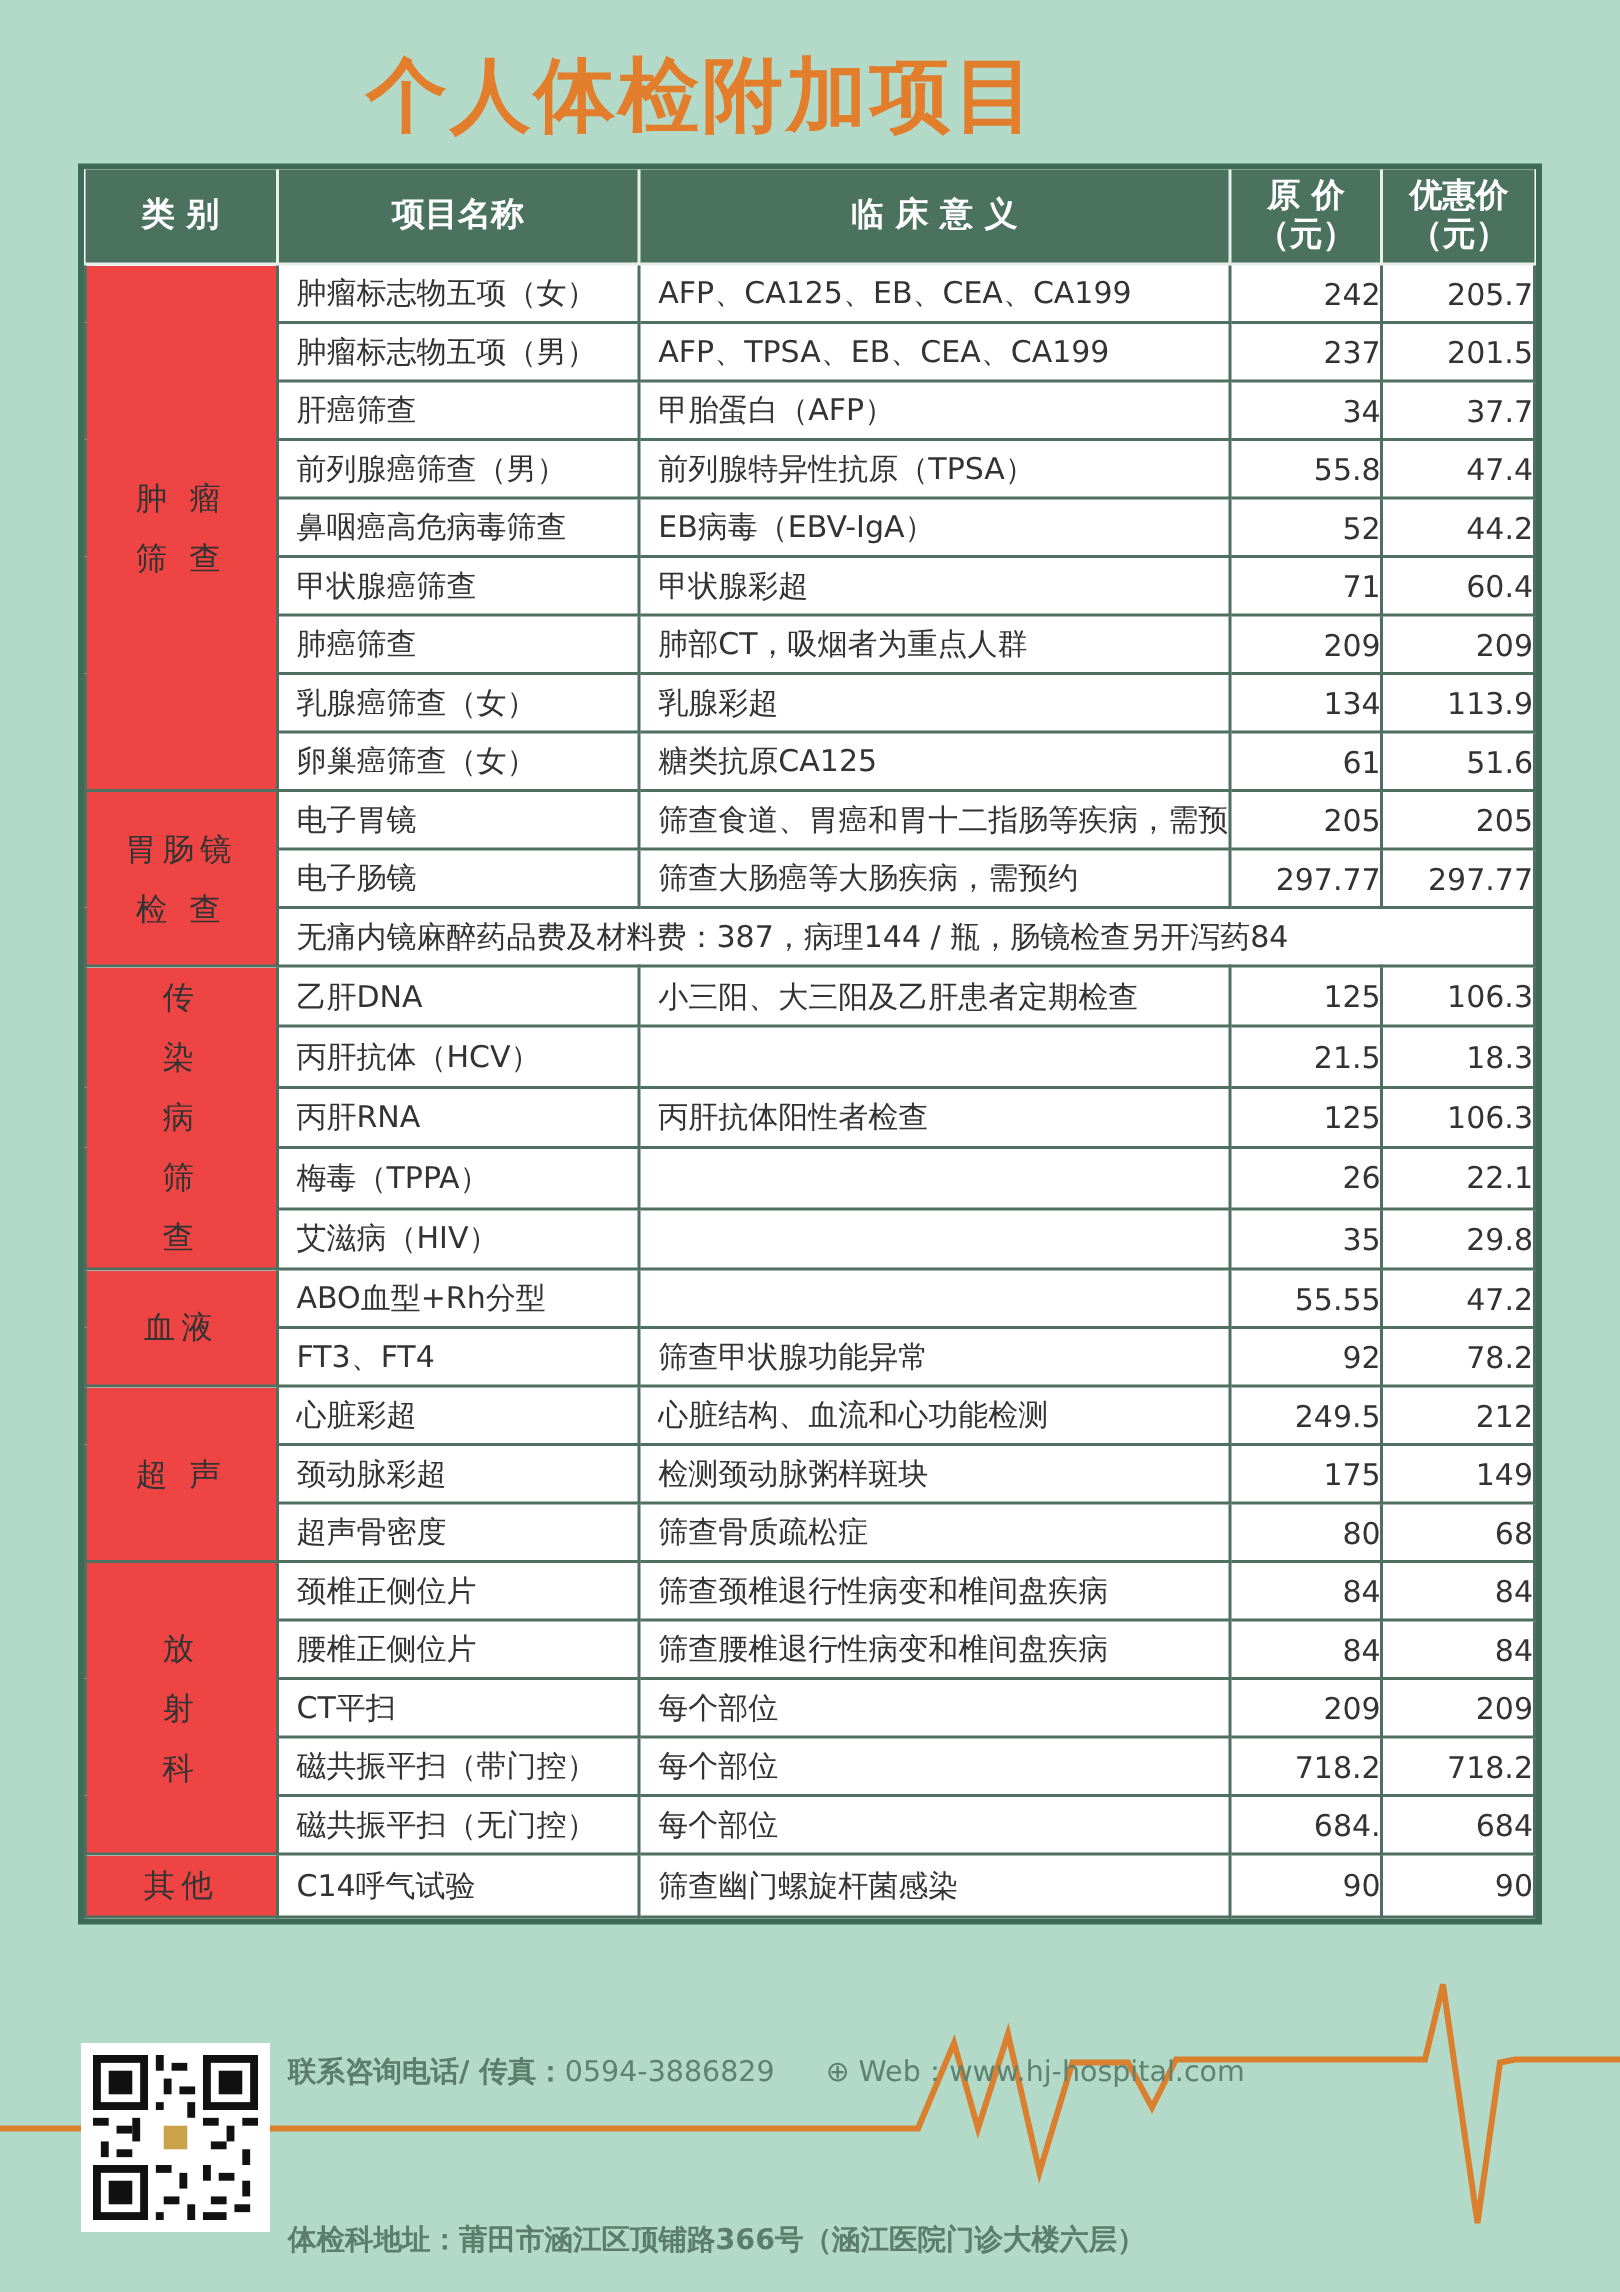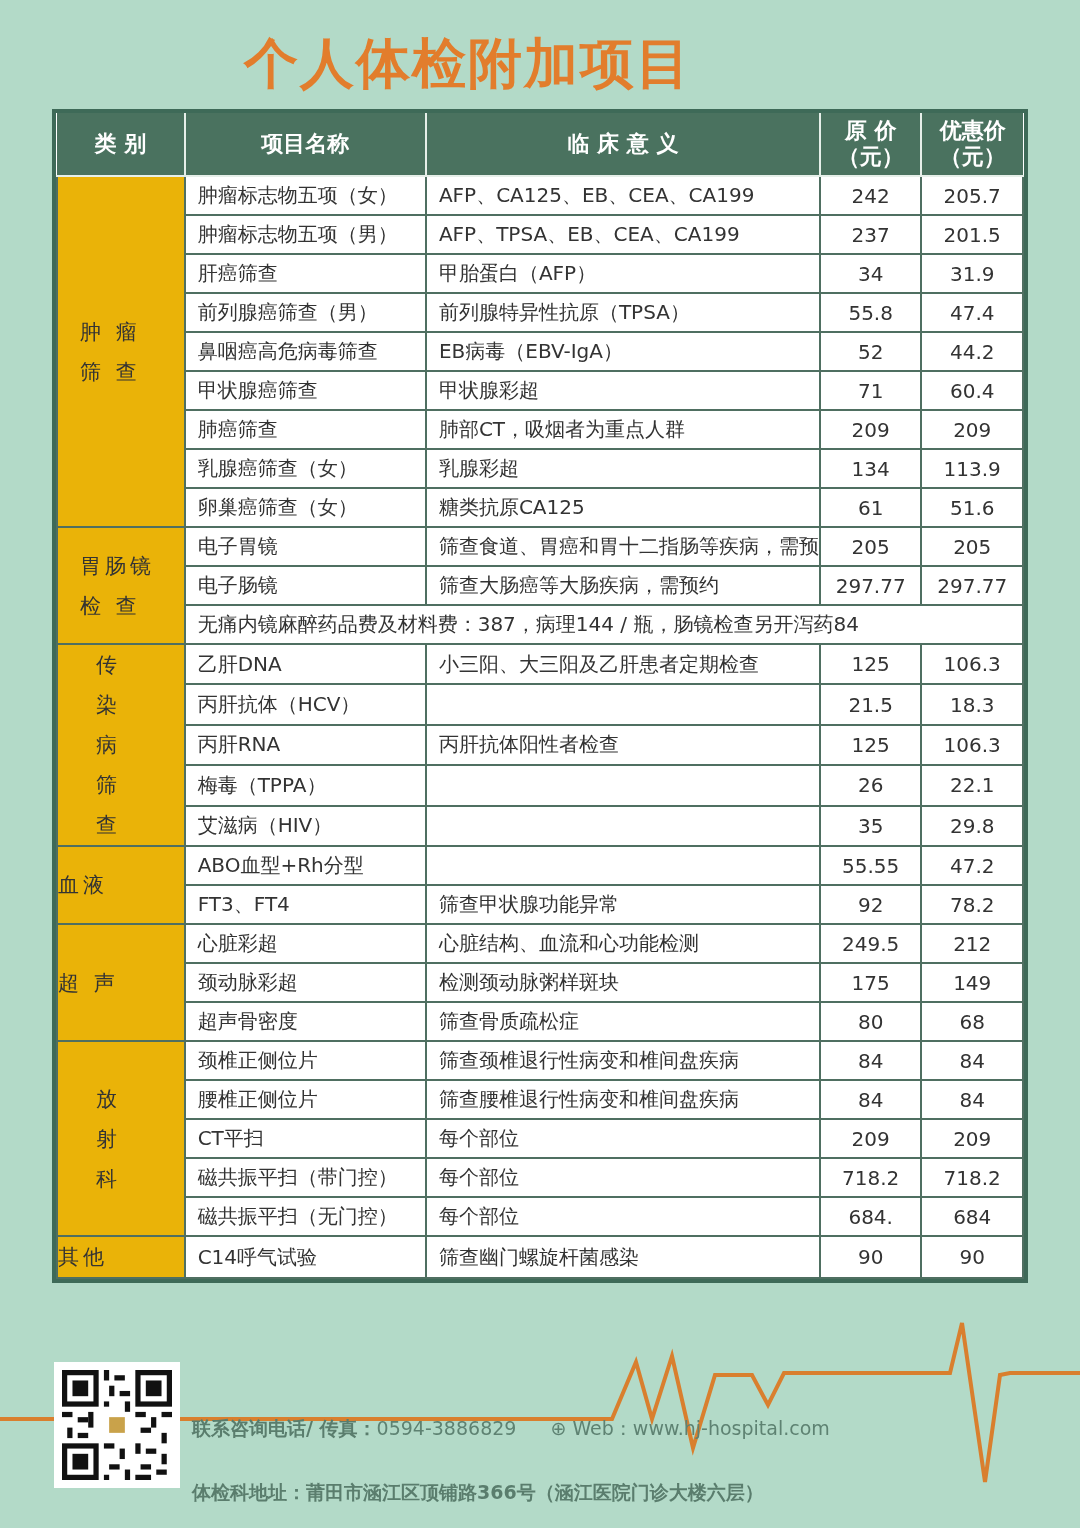--- a/index.html
+++ b/index.html
@@ -26,33 +26,33 @@
     height:60px; border:2px solid #e6efe9; line-height:26px;
     border-top:none;
   }
   th.first { border-left:none; }
   th.last { border-right:none; }
   td {
     border:2px solid #4f6f61; height:37px; padding:0; font-size:20px; color:#333;
     background:#fff; white-space:nowrap; overflow:hidden;
   }
   td.cat {
-    background:#eab308; color:#333; font-size:21px;
+    background:#ef4444; text-align:center; color:#333; font-size:21px;
     line-height:40px; letter-spacing:4px;
   }
   td.name, td.meaning { padding-left:12px; }
-  td.num { text-align:center; }
+  td.num { text-align:right; }
   td.note { padding-left:12px; }
   .footer-line { position:absolute; left:0; top:1320px; width:1080px; height:200px; }
   .qr {
     position:absolute; left:54px; top:1362px; width:126px; height:126px; background:#fff;
   }
   .qr-inner { position:absolute; left:8px; top:8px; width:110px; height:110px; }
   .contact {
-    position:absolute; left:192px; top:1416px; font-size:19px; color:#5e8272;
+    position:absolute; left:192px; top:1368px; font-size:19px; color:#5e8272;
   }
   .contact b { font-weight:bold; color:#5a7d6d; }
   .address {
     position:absolute; left:192px; top:1480px; font-size:19px; color:#5a7d6d; font-weight:bold;
   }
   .web { margin-left:28px; }
 </style>
 </head>
 <body>
 
@@ -87,21 +87,21 @@
         <tr>
           <td class="name">肿瘤标志物五项（男）</td>
           <td class="meaning">AFP、TPSA、EB、CEA、CA199</td>
           <td class="num">237</td>
           <td class="num">201.5</td>
         </tr>
         <tr>
           <td class="name">肝癌筛查</td>
           <td class="meaning">甲胎蛋白（AFP）</td>
           <td class="num">34</td>
-          <td class="num">31.9</td>
+          <td class="num">37.7</td>
         </tr>
         <tr>
           <td class="name">前列腺癌筛查（男）</td>
           <td class="meaning">前列腺特异性抗原（TPSA）</td>
           <td class="num">55.8</td>
           <td class="num">47.4</td>
         </tr>
         <tr>
           <td class="name">鼻咽癌高危病毒筛查</td>
           <td class="meaning">EB病毒（EBV-IgA）</td>

